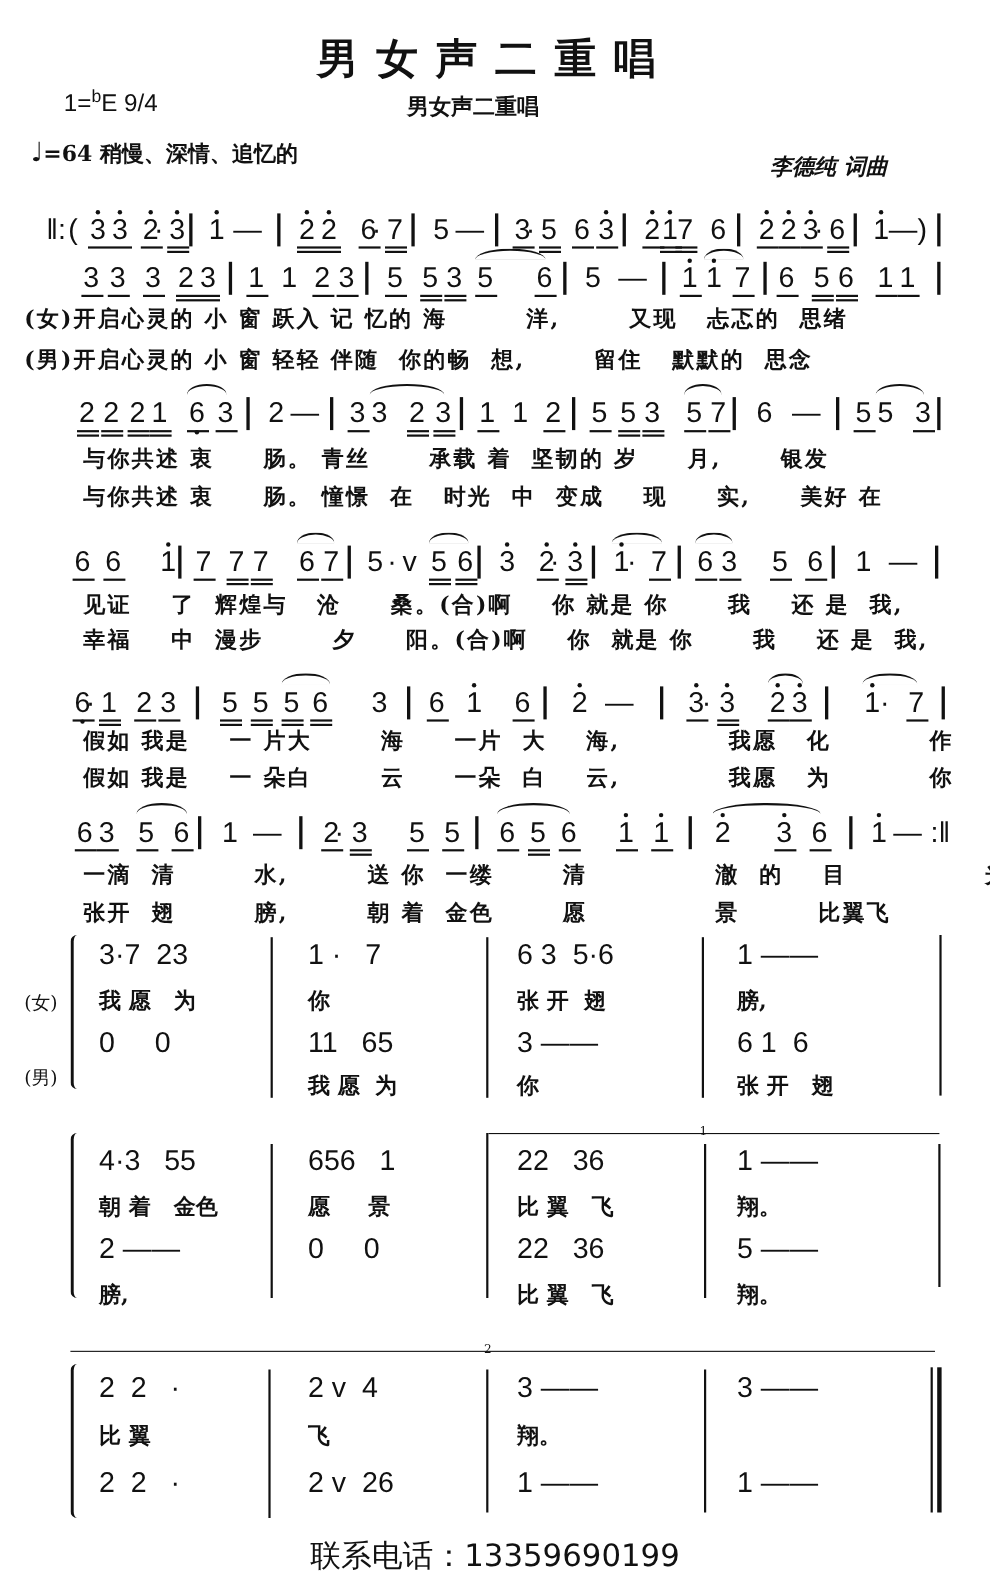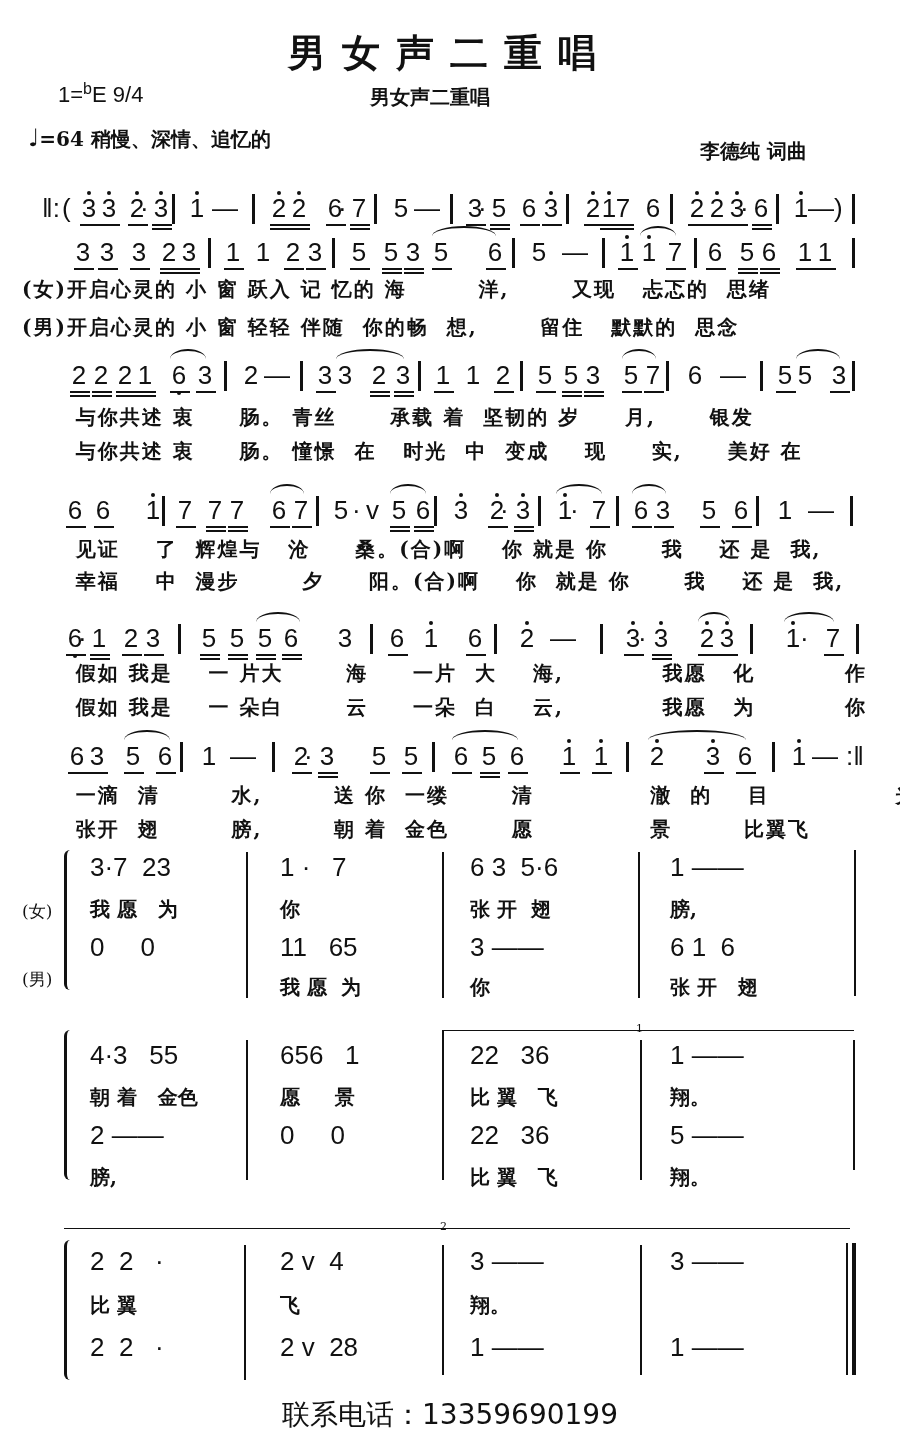--- a/index.html
+++ b/index.html
@@ -6,21 +6,21 @@
   body{width:900px;height:1432px;position:relative;overflow:hidden;color:#111;
        font-family:"DejaVu Sans","Liberation Sans",sans-serif;}
   .abs{position:absolute;}
   .title{left:0;width:900px;top:28px;text-align:center;font-family:"DejaVu Serif",serif;
          font-size:38px;font-weight:bold;letter-spacing:16px;}
   .key{left:58px;top:80px;font-family:"Liberation Sans",sans-serif;font-size:22px;}
   .key sup{font-size:16px;}
   .subtitle{left:370px;top:84px;font-size:20px;font-weight:bold;font-family:"DejaVu Serif",serif;}
   .tempo{left:28px;top:124px;font-size:20px;font-weight:bold;font-family:"DejaVu Serif",serif;}
   .tempo .nt{font-size:24px;font-family:"DejaVu Sans",sans-serif;}
-  .author{left:700px;top:138px;font-size:20px;font-weight:bold;font-family:"DejaVu Serif",serif;}
+  .author{left:700px;top:138px;font-size:20px;font-weight:bold;font-family:"DejaVu Serif",serif;font-style:italic;}
 
   
   .jline{position:absolute;left:0;width:900px;height:40px;font-family:"Liberation Sans",sans-serif;font-size:26px;}
   .tok{position:absolute;top:0;height:40px;line-height:40px;text-align:center;}
   .note{position:absolute;top:0;width:18px;height:40px;line-height:40px;text-align:center;}
   .dotU{position:absolute;left:7px;top:3px;width:4px;height:4px;border-radius:50%;background:#111;}
   .dotL{position:absolute;left:7px;top:36px;width:4px;height:4px;border-radius:50%;background:#111;}
   .ul{position:absolute;height:2px;background:#111;}
   .bar{position:absolute;top:6px;width:3px;height:30px;background:#111;}
   .slur{position:absolute;border-top:2px solid #111;border-radius:50% 50% 0 0/100% 100% 0 0;height:8px;}
@@ -332,18 +332,18 @@
     <div class="abs" style="left: 670px; top: 1164px; white-space: pre; font-family: &quot;DejaVu Serif&quot;, serif; font-size: 20px; font-weight: bold;">翔。</div>
     <div class="abs" style="left: 90px; top: 1246px; white-space: pre; font-family: &quot;Liberation Sans&quot;, sans-serif; font-size: 26px;">2  2   ·</div>
     <div class="abs" style="left: 280px; top: 1246px; white-space: pre; font-family: &quot;Liberation Sans&quot;, sans-serif; font-size: 26px;">2 v  4</div>
     <div class="abs" style="left: 470px; top: 1246px; white-space: pre; font-family: &quot;Liberation Sans&quot;, sans-serif; font-size: 26px;">3 ——</div>
     <div class="abs" style="left: 670px; top: 1246px; white-space: pre; font-family: &quot;Liberation Sans&quot;, sans-serif; font-size: 26px;">3 ——</div>
     <div class="abs" style="left: 90px; top: 1292px; white-space: pre; font-family: &quot;DejaVu Serif&quot;, serif; font-size: 20px; font-weight: bold;">比 翼</div>
     <div class="abs" style="left: 280px; top: 1292px; white-space: pre; font-family: &quot;DejaVu Serif&quot;, serif; font-size: 20px; font-weight: bold;">飞</div>
     <div class="abs" style="left: 470px; top: 1292px; white-space: pre; font-family: &quot;DejaVu Serif&quot;, serif; font-size: 20px; font-weight: bold;">翔。</div>
     <div class="abs" style="left: 670px; top: 1292px; white-space: pre; font-family: &quot;DejaVu Serif&quot;, serif; font-size: 20px; font-weight: bold;"></div>
     <div class="abs" style="left: 90px; top: 1332px; white-space: pre; font-family: &quot;Liberation Sans&quot;, sans-serif; font-size: 26px;">2  2   ·</div>
-    <div class="abs" style="left: 280px; top: 1332px; white-space: pre; font-family: &quot;Liberation Sans&quot;, sans-serif; font-size: 26px;">2 v  28</div>
+    <div class="abs" style="left: 280px; top: 1332px; white-space: pre; font-family: &quot;Liberation Sans&quot;, sans-serif; font-size: 26px;">2 v  26</div>
     <div class="abs" style="left: 470px; top: 1332px; white-space: pre; font-family: &quot;Liberation Sans&quot;, sans-serif; font-size: 26px;">1 ——</div>
     <div class="abs" style="left: 670px; top: 1332px; white-space: pre; font-family: &quot;Liberation Sans&quot;, sans-serif; font-size: 26px;">1 ——</div>
   </div>
 
 <div class="abs footer">联系电话：13359690199</div>
 
 </body></html>

